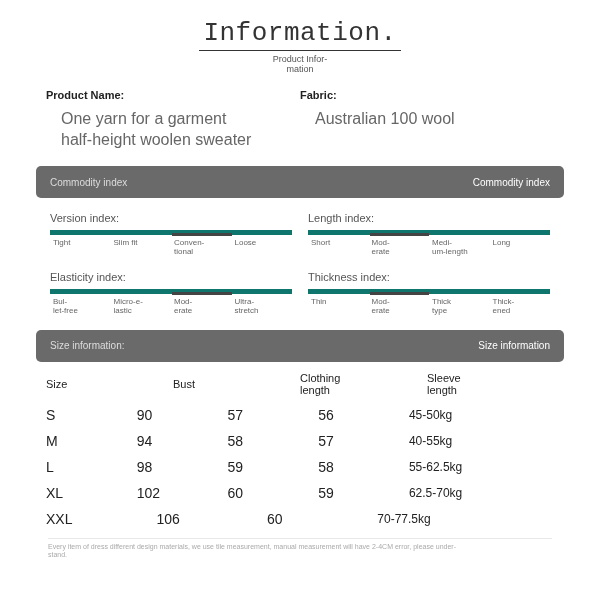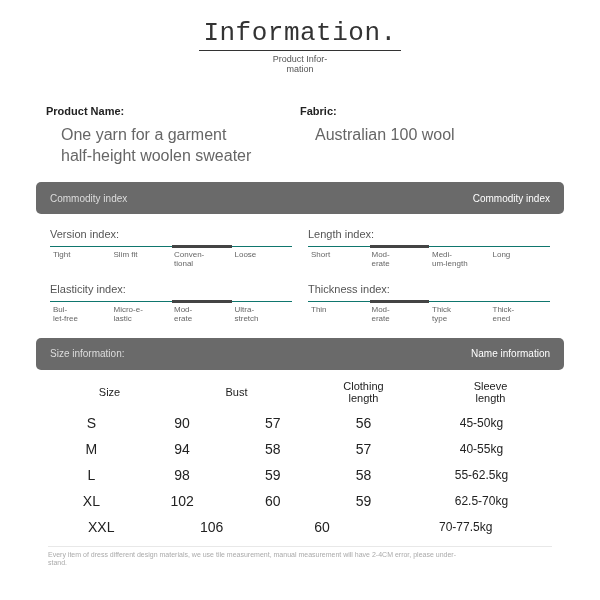--- a/index.html
+++ b/index.html
@@ -29,21 +29,21 @@
     font-size: 9px;
     color: #555;
     margin-top: 4px;
     line-height: 1.1;
   }
   .info-row {
     display: flex;
     margin: 14px 10px 16px 10px;
   }
   .info-col { flex: 1; }
-  .info-label { font-size: 11px; font-weight: 600; color: #222; margin-bottom: 8px; margin-top: 16px; }
+  .info-label { font-size: 11px; font-weight: 600; color: #222; margin-bottom: 8px; }
   .info-value { font-size: 16px; color: #666; line-height: 1.3; max-width: 200px; margin-left: 15px; }
   .bar {
     background: #6a6a6a;
     color: #eee;
     border-radius: 5px;
     height: 32px;
     display: flex;
     align-items: center;
     justify-content: space-between;
     padding: 0 14px;
@@ -61,21 +61,21 @@
     width: 50%;
     padding: 4px 8px 10px 8px;
   }
   .index-title {
     font-size: 11px;
     color: #555;
     margin-bottom: 6px;
   }
   .scale {
     display: flex;
-    border-top: 1px solid #0f766e;
+    border-top: 5px solid #0f766e;
   }
   .scale-item {
     flex: 1;
     font-size: 8px;
     color: #666;
     padding: 4px 2px 0 2px;
     line-height: 1.1;
     border-left: 1px solid transparent;
   }
   .scale-item.selected {
@@ -86,21 +86,20 @@
     position: absolute;
     top: -2px; left: 0; right: 0;
     height: 3px;
     background: #444;
   }
   .size-table {
     margin: 8px 10px 6px 10px;
   }
   .size-head, .size-row {
     display: flex;
-    text-align: center;
     align-items: center;
   }
   .size-head > div, .size-row > div { flex: 1; }
   .size-head {
     font-size: 11px;
     color: #222;
     line-height: 1.1;
     padding-bottom: 6px;
   }
   .size-head .wide { flex: 1.6; }
@@ -179,21 +178,21 @@
           <div class="scale-item">Thin</div>
           <div class="scale-item selected">Mod-<br>erate</div>
           <div class="scale-item">Thick<br>type</div>
           <div class="scale-item">Thick-<br>ened</div>
         </div>
     </div>
   </div>
 
   <div class="bar">
     <span class="bar-left">Size information:</span>
-    <span class="bar-right">Name information</span>
+    <span class="bar-right">Size information</span>
   </div>
 
   <div class="size-table">
     <div class="size-head">
       <div>Size</div>
       <div>Bust</div>
       <div>Clothing<br>length</div>
       <div>Sleeve<br>length</div>
     </div>
     <div id="size-body">

